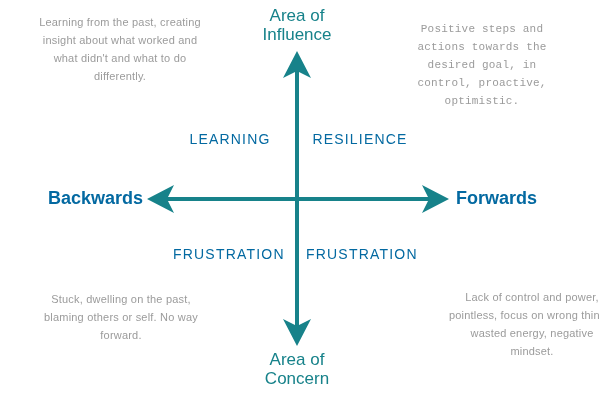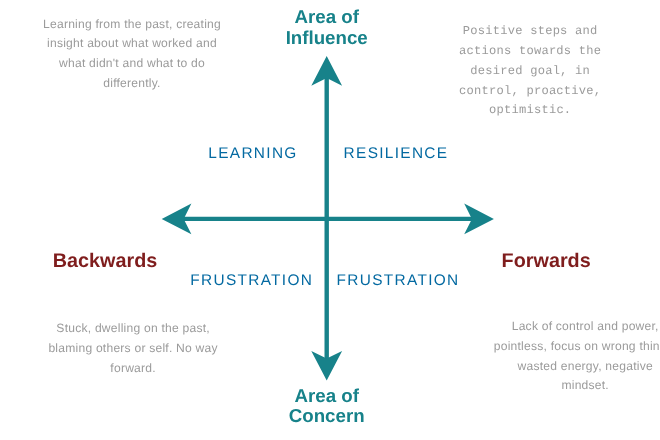--- a/index.html
+++ b/index.html
@@ -17,27 +17,27 @@
   .br-desc{left:402px;top:288px;width:168px;margin-left:46px;}
   .qlabel{
     position:absolute;color:#0369a1;font-size:14px;letter-spacing:1.2px;
     text-align:center;width:110px;
   }
   .q-tl{left:175px;top:131px;}
   .q-tr{left:305px;top:131px;}
   .q-bl{left:173px;top:246px;}
   .q-br{left:306px;top:246px;}
   .axis-title{
-    position:absolute;color:#17828a;font-weight:bold;font-size:17px;
+    position:absolute;color:#17828a;font-weight:normal;font-size:17px;
     line-height:19px;text-align:center;width:120px;
   }
   .title-top{left:237px;top:6px;}
   .title-bottom{left:237px;top:350px;}
   .axis-end{
-    position:absolute;color:#7f1d1d;font-weight:bold;font-size:18px;margin-top:39px;
+    position:absolute;color:#0369a1;font-weight:bold;font-size:18px;
   }
   .axis-left-label{left:25px;top:188px;width:118px;text-align:right;}
   .axis-right-label{left:456px;top:188px;width:120px;text-align:left;}
   #axes-svg{position:absolute;left:0;top:0;}
 </style>
 </head>
 <body>
 
 <div id="canvas">
 

